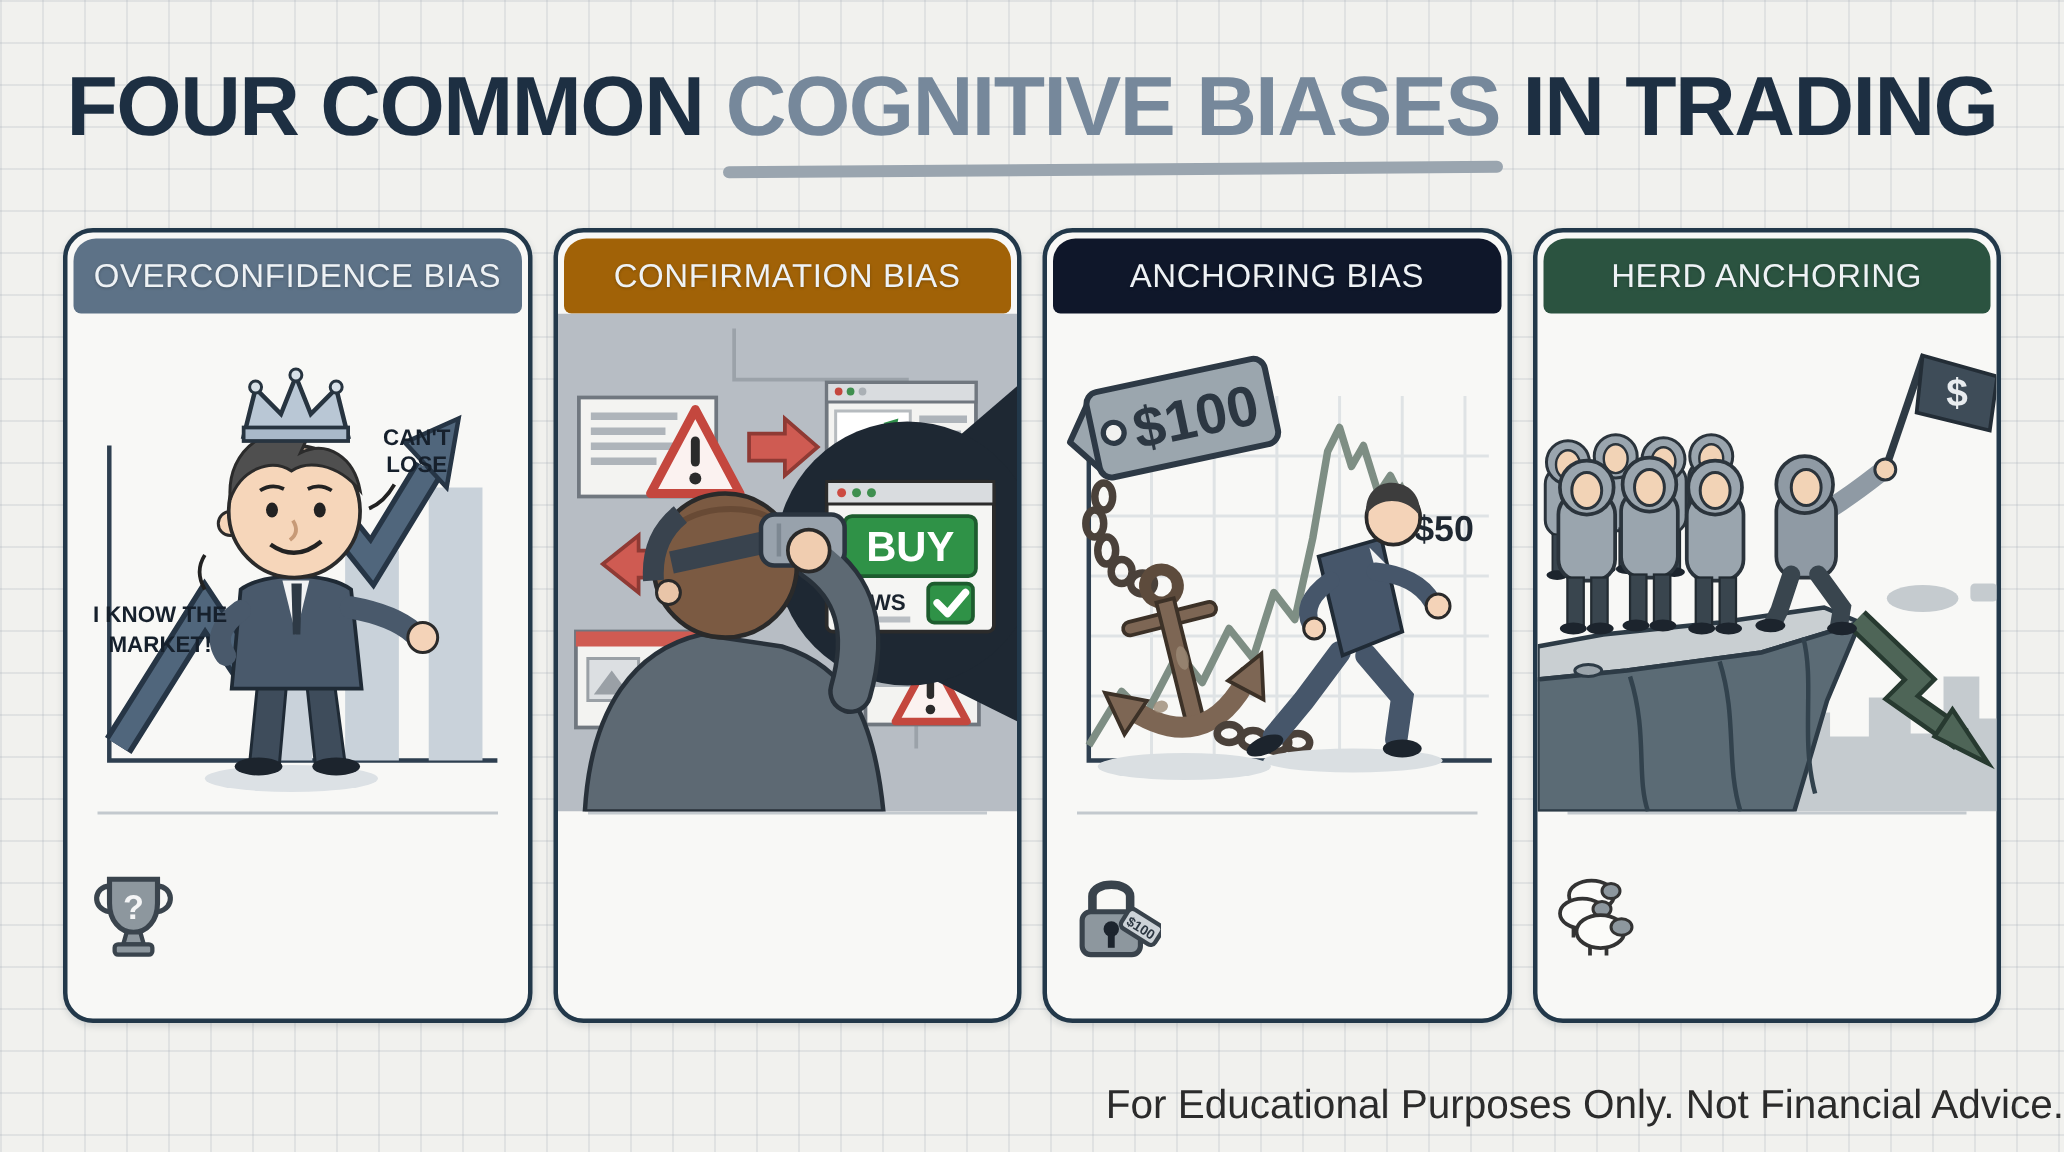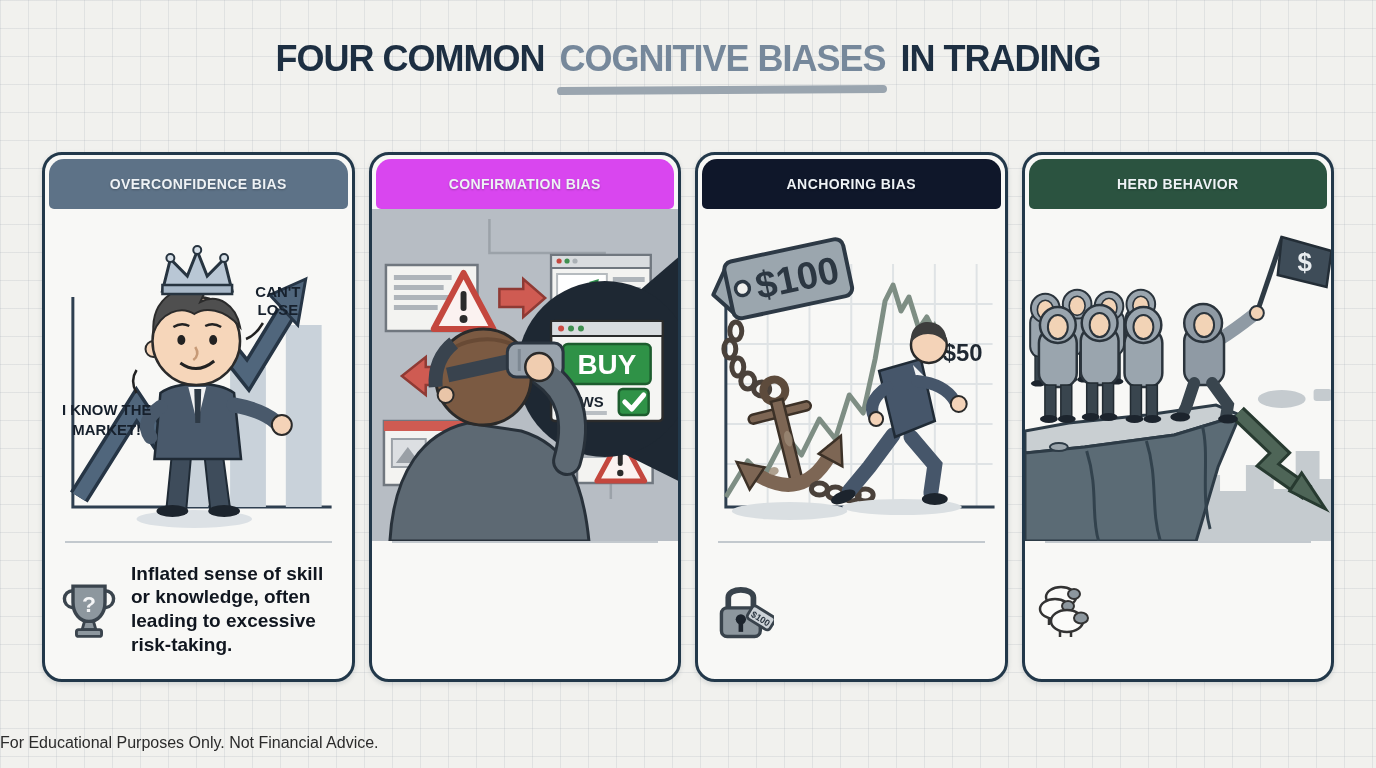--- a/index.html
+++ b/index.html
@@ -9,21 +9,21 @@
     background-color:#f1f1ee;
     background-image:
       linear-gradient(rgba(165,173,181,.22) 1.5px, transparent 1.5px),
       linear-gradient(90deg, rgba(165,173,181,.22) 1.5px, transparent 1.5px);
     background-size:28px 28px;
   }
   
   .title{
     position:absolute;top:38px;left:0;width:100%;
     display:flex;justify-content:center;gap:15px;
-    font-weight:bold;font-size:36px;letter-spacing:-1px;
+    font-weight:bold;font-size:56px;letter-spacing:-1px;
     color:#1d2f42;white-space:nowrap;
   }
   .title .hl{position:relative;color:#76889b;}
   .title .hl::after{
     content:"";position:absolute;left:-2px;right:-2px;bottom:-14px;height:8px;
     background:#9aa5af;border-radius:5px;transform:rotate(-0.4deg);
   }
   
   .cards{
     position:absolute;left:42px;top:152px;width:1292px;height:530px;
@@ -31,39 +31,39 @@
   }
   .card{
     flex:1;display:flex;flex-direction:column;
     background:#f8f8f6;border:3px solid #22384a;border-radius:20px;
     overflow:hidden;box-shadow:0 2px 5px rgba(30,45,60,.15);
   }
   .card-header{
     margin:4px 4px 0 4px;height:50px;flex:0 0 50px;
     border-radius:15px 15px 5px 5px;
     display:flex;align-items:center;justify-content:center;
-    color:#eef2f5;font-weight:bold;font-size:14px;letter-spacing:.4px;
+    color:#eef2f5;font-weight:normal;font-size:22px;letter-spacing:.4px;
     text-shadow:0 1px 2px rgba(0,0,0,.25);
   }
   .card-art{flex:0 0 332px;height:332px;position:relative;}
   .card-art svg{display:block;width:100%;height:100%;}
   .card-divider{height:0;border-top:2px solid #c3c9ce;margin:0 20px;}
   .card-desc{
     flex:1;display:flex;align-items:center;gap:10px;padding:8px 12px 12px 12px;
   }
   .desc-icon{flex:0 0 64px;height:64px;}
   .desc-icon svg{width:64px;height:64px;display:block;}
   .desc-text{
     font-size:19px;font-weight:bold;color:#10161f;line-height:1.24;
     max-width:214px;
   }
   
   .footer{
-    position:absolute;bottom:16px;left:0;width:100%;text-align:left;
-    font-size:16px;color:#2b2b2b;
+    position:absolute;bottom:16px;left:0;width:100%;text-align:right;
+    font-size:27px;color:#2b2b2b;
   }
   
   text{font-family:"Liberation Sans",sans-serif;}
   .bubble{font-weight:bold;font-size:15px;fill:#16202c;text-anchor:middle;}
 </style>
 </head>
 <body>
 
 <div class="stage">
 
@@ -142,26 +142,25 @@
         <div class="desc-icon">
           <svg viewBox="0 0 56 56">
             <path d="M14,8 H42 V22 C42,32 36,39 28,39 C20,39 14,32 14,22 Z" fill="#8d979e" stroke="#3a444d" stroke-width="3"></path>
             <path d="M14,12 C5,12 3,25 14,27" fill="none" stroke="#3a444d" stroke-width="3"></path>
             <path d="M42,12 C51,12 53,25 42,27" fill="none" stroke="#3a444d" stroke-width="3"></path>
             <path d="M24,39 L22,46 H34 L32,39 Z" fill="#8d979e" stroke="#3a444d" stroke-width="2.5"></path>
             <rect x="17" y="46" width="22" height="6" rx="2" fill="#8d979e" stroke="#3a444d" stroke-width="2.5"></rect>
             <text x="28" y="31" text-anchor="middle" font-size="20" font-weight="bold" fill="#f4f5f6">?</text>
           </svg>
         </div>
-        <div class="desc-text">Inflated sense of skill or knowledge, often leading to excessive risk-taking.</div>
       </div>
     </div>
 
     <div class="card">
-      <div class="card-header" style="background-color: #d946ef;">CONFIRMATION BIAS</div>
+      <div class="card-header" style="background-color: #a16207;">CONFIRMATION BIAS</div>
       <div class="card-art">
         <svg viewBox="0 0 308 332" preserveAspectRatio="none">
           <rect width="308" height="332" fill="#b7bdc4"></rect>
           <path d="M118,10 L118,44 L235,44 M240,240 L240,290" stroke="#9ba2a9" stroke-width="2.5" fill="none"></path>
 
           <g>
             <rect x="14" y="56" width="92" height="66" fill="#f3f3f1" stroke="#70777f" stroke-width="2.5"></rect>
             <rect x="22" y="66" width="58" height="5" fill="#aeb4ba"></rect>
             <rect x="22" y="76" width="50" height="5" fill="#aeb4ba"></rect>
             <rect x="22" y="86" width="56" height="5" fill="#aeb4ba"></rect>
@@ -340,21 +339,21 @@
             <g transform="rotate(32 44 36)">
               <rect x="33" y="29" width="23" height="13" rx="3" fill="#cdd3d8" stroke="#39434c" stroke-width="2.5"></rect>
               <text x="44.5" y="39" text-anchor="middle" font-size="8" font-weight="bold" fill="#2c3742">$100</text>
             </g>
           </svg>
         </div>
       </div>
     </div>
 
     <div class="card">
-      <div class="card-header" style="background-color: rgb(43, 83, 64);">HERD BEHAVIOR</div>
+      <div class="card-header" style="background-color: rgb(43, 83, 64);">HERD ANCHORING</div>
       <div class="card-art">
         <svg viewBox="0 0 308 332" preserveAspectRatio="none">
           <defs>
             <g id="hooded-figure">
               <rect x="4" y="28" width="38" height="58" rx="14" fill="#9aa5ae" stroke="#2b343c" stroke-width="2.5"></rect>
               <circle cx="23" cy="24" r="18" fill="#9aa5ae" stroke="#2b343c" stroke-width="2.5"></circle>
               <ellipse cx="23" cy="26" rx="10" ry="12" fill="#f2d3b6" stroke="#2b343c" stroke-width="2"></ellipse>
               <rect x="10" y="84" width="11" height="32" fill="#39454e" stroke="#222b32" stroke-width="1.5"></rect>
               <rect x="26" y="84" width="11" height="32" fill="#39454e" stroke="#222b32" stroke-width="1.5"></rect>
               <ellipse cx="14" cy="118" rx="9" ry="4" fill="#1c242d"></ellipse>

